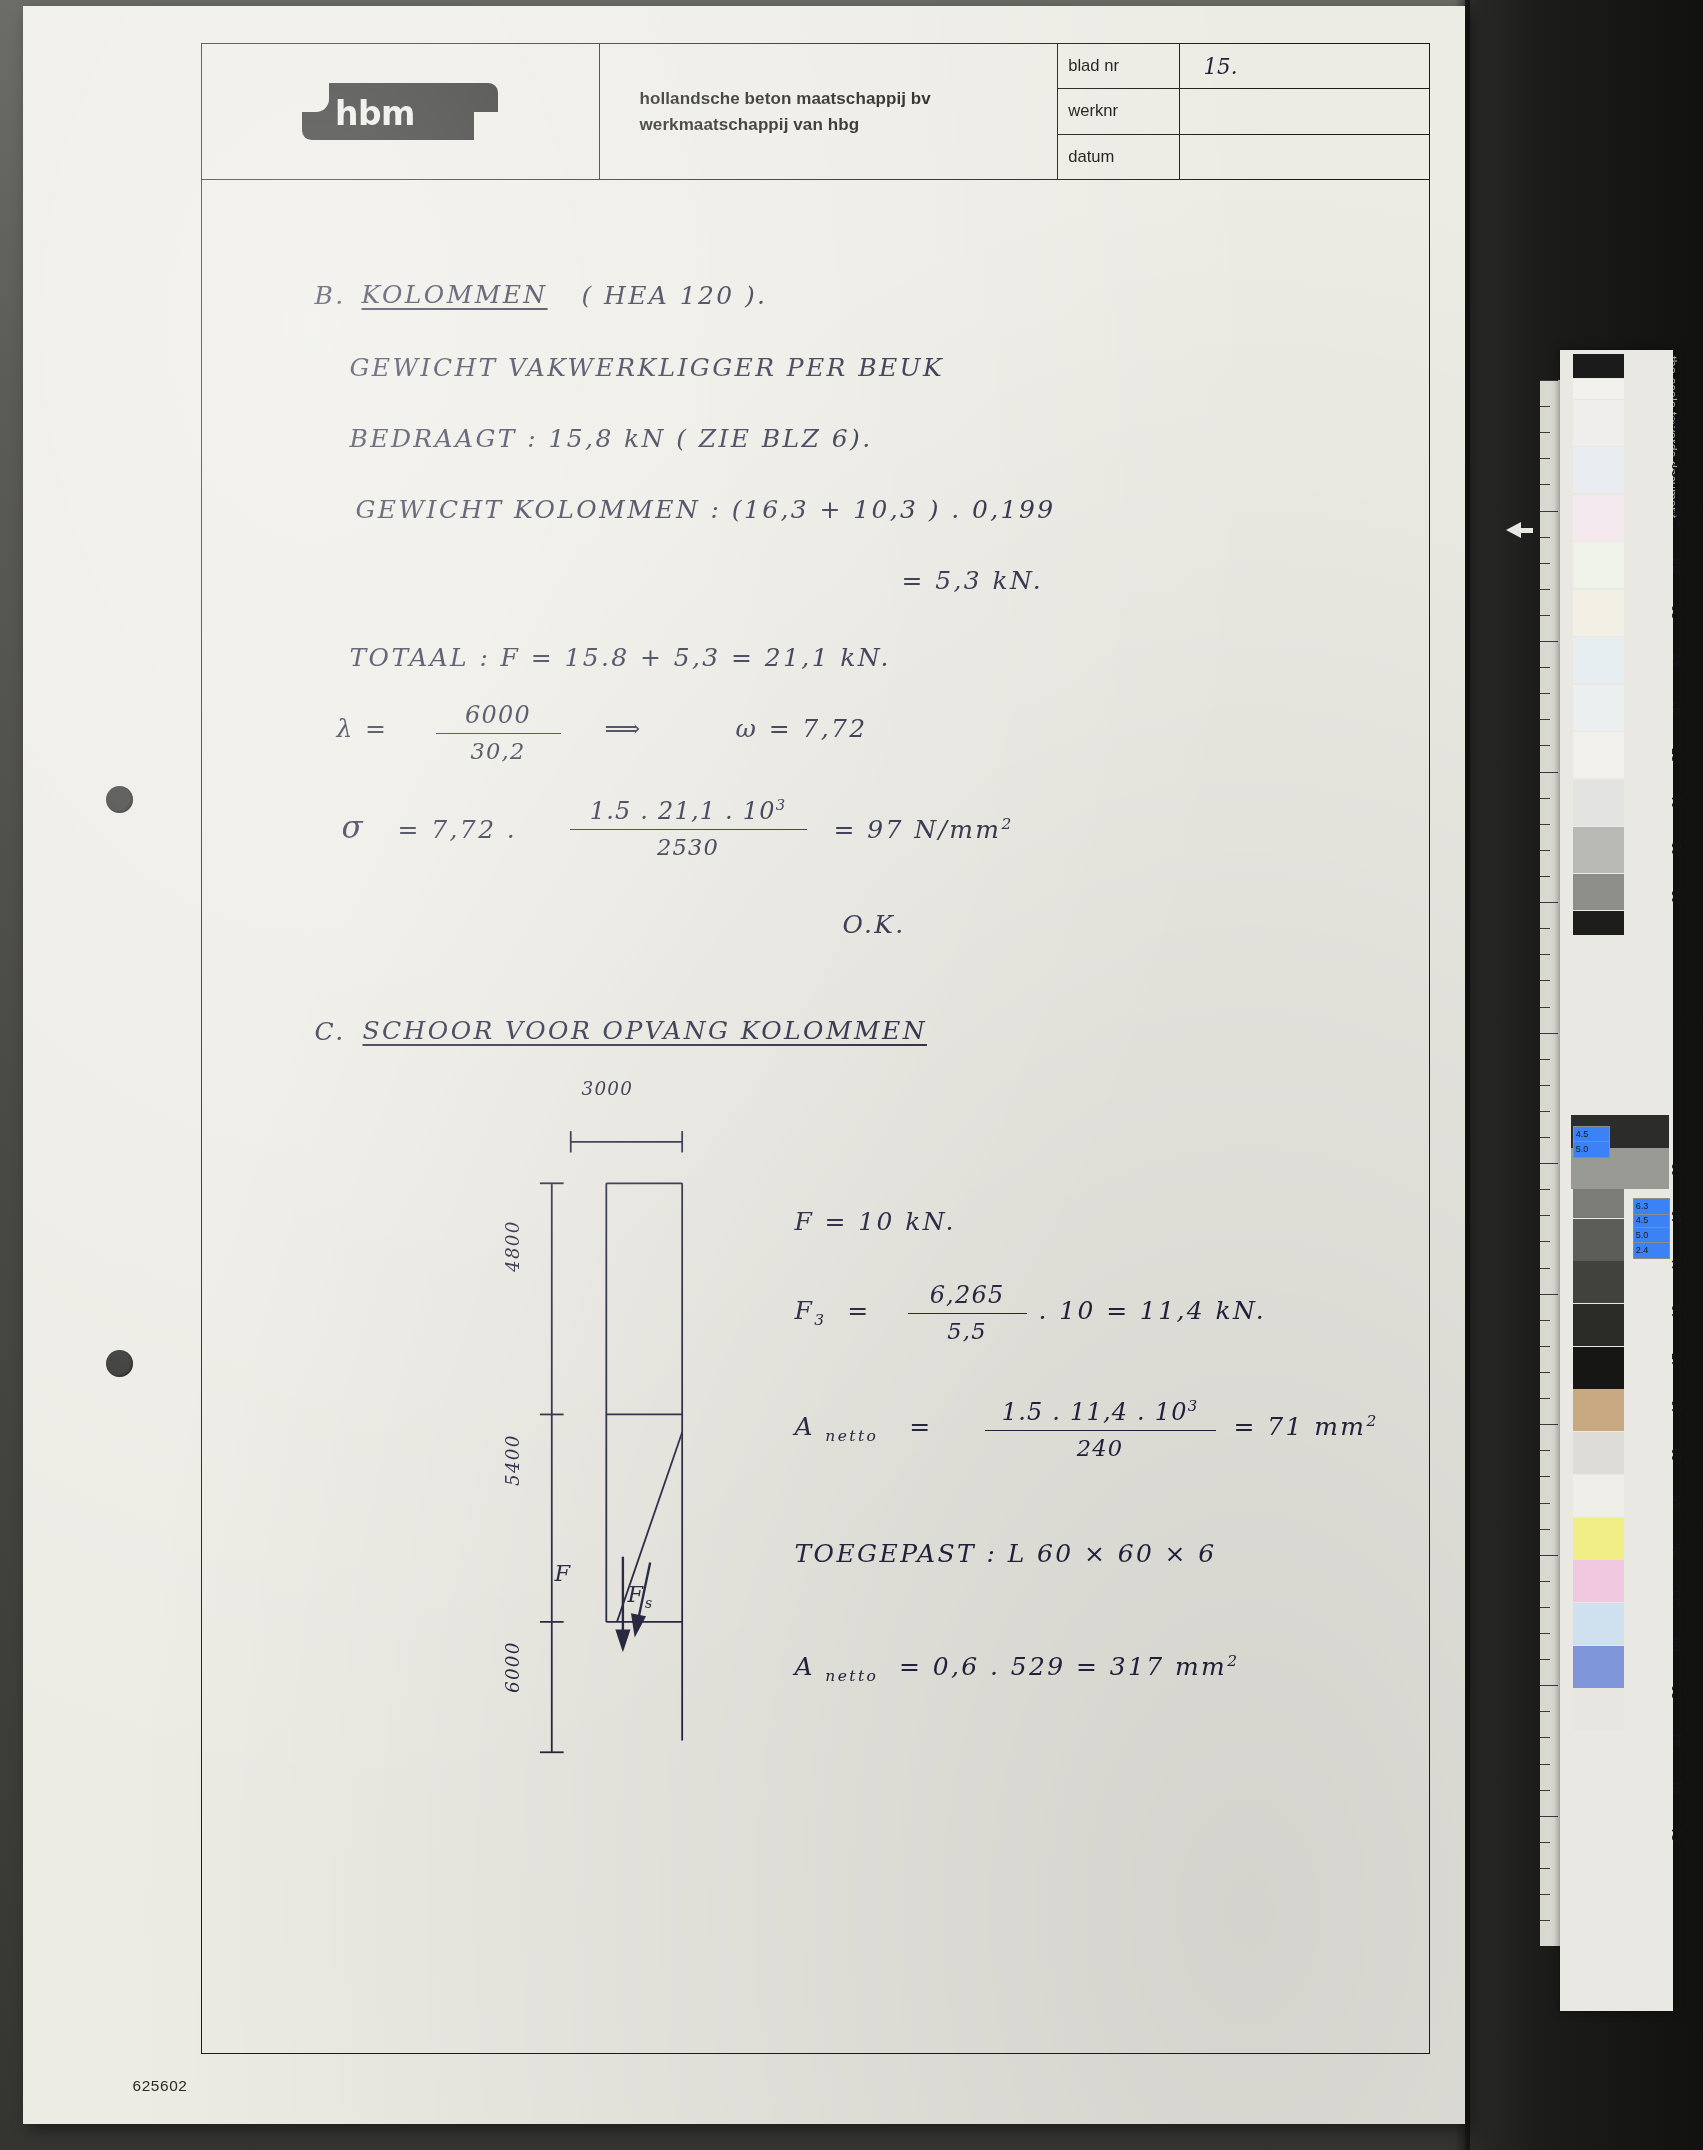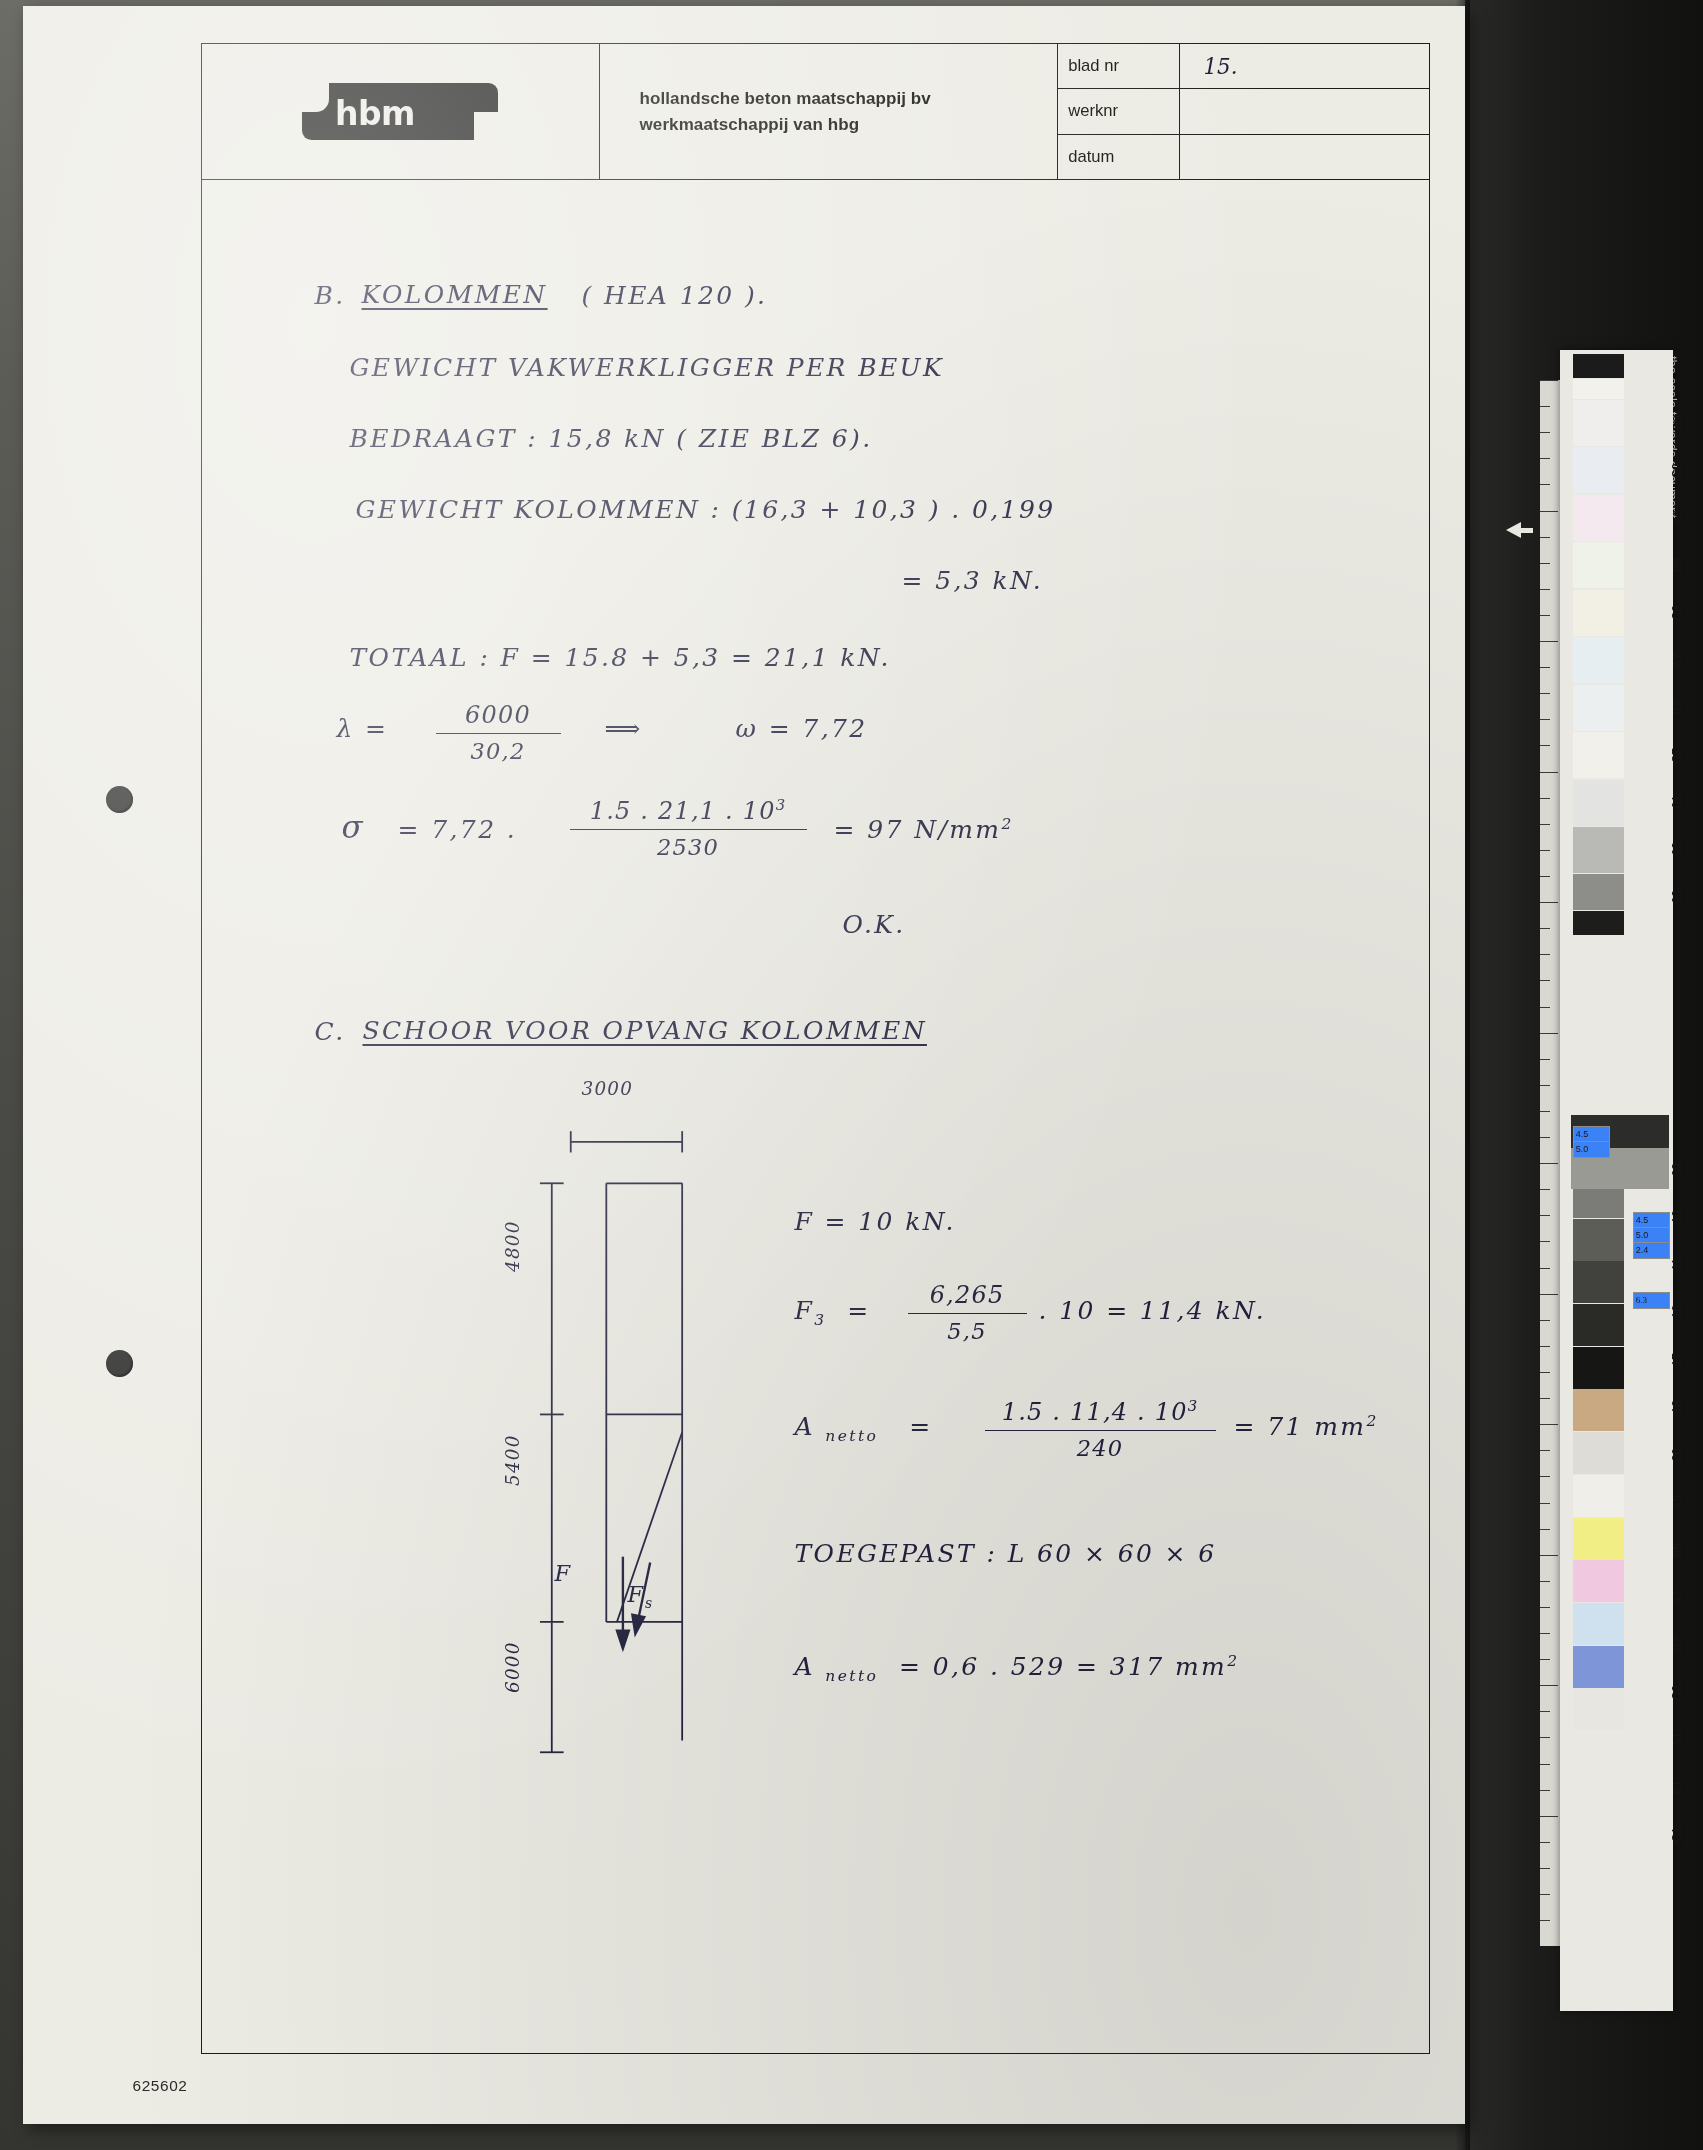--- a/index.html
+++ b/index.html
@@ -549,14 +549,14 @@
   <div class="plabel" style="top:1430px;">B1</div>
   <div class="plabel" style="top:1477px;">C1</div>
 </div>
 
 <div id="gray-block"></div>
 <div class="minicard" style="left:1573px; top:1126px; width:31px;">4.5</div>
 <div class="minicard" style="left:1573px; top:1141px; width:31px;">5.0</div>
 <div class="minicard" style="left:1633px; top:1212px; width:31px;">4.5</div>
 <div class="minicard" style="left:1633px; top:1227px; width:31px;">5.0</div>
 <div class="minicard" style="left:1633px; top:1242px; width:31px;">2.4</div>
-<div class="minicard" style="left:1633px; top:1292px; width:31px;font-family:Liberation Serif, serif;">6.3</div>
+<div class="minicard" style="left:1633px; top:1198px; width:31px;">6.3</div>
 
 
 </body></html>

